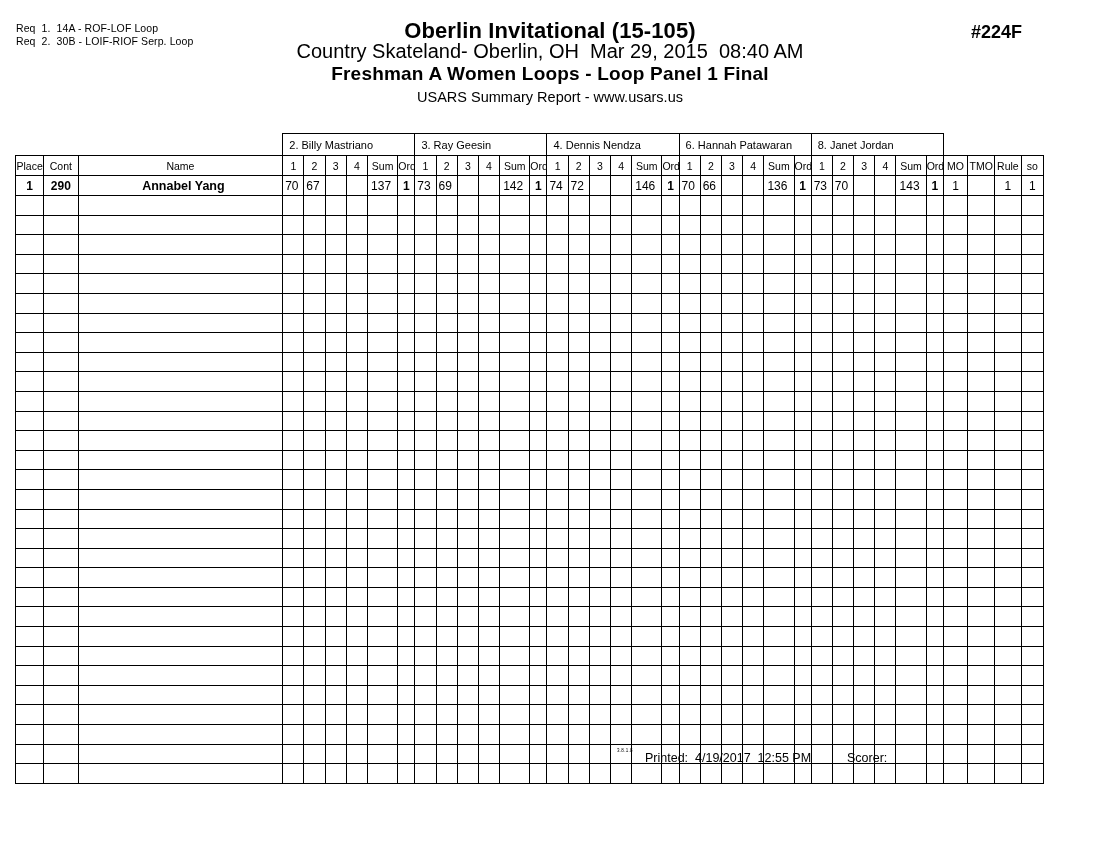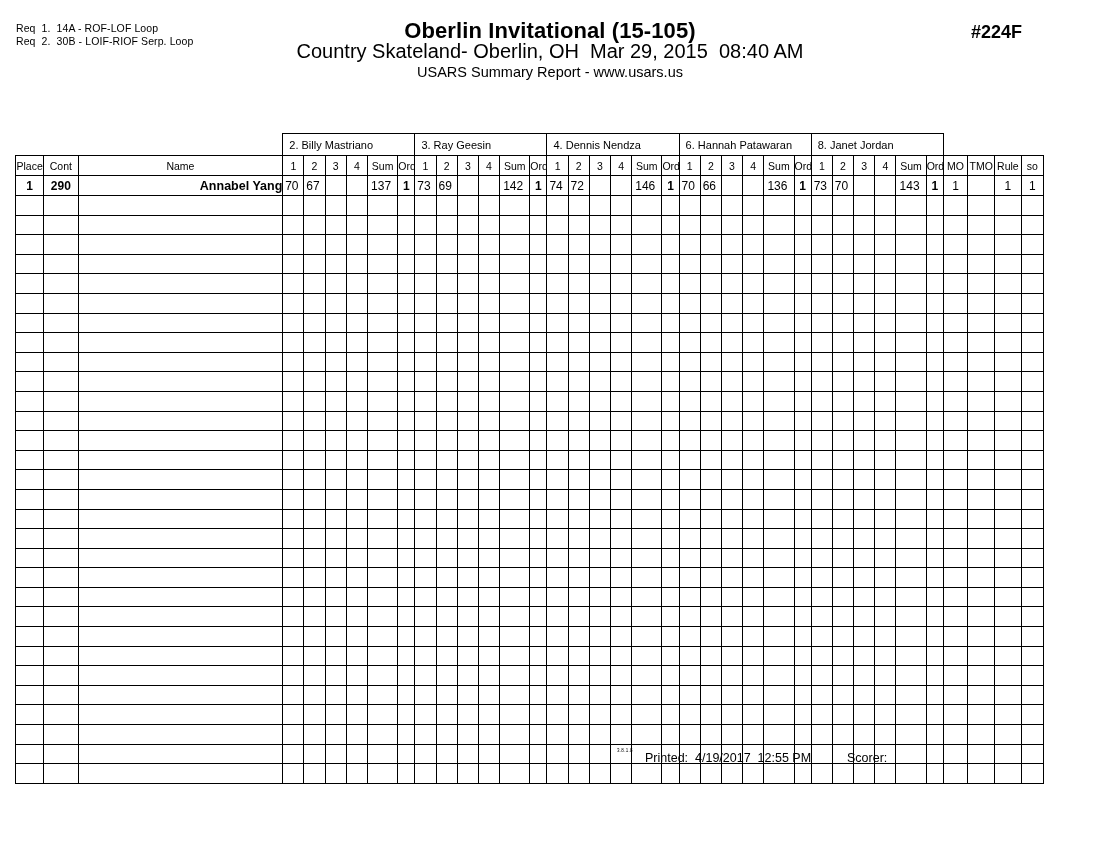--- a/index.html
+++ b/index.html
@@ -129,21 +129,21 @@
     border-right: 4px solid #000;
   }
 
   
   tr.data-row td {
     height: 19px;
     font-size: 12px;
     font-weight: bold;
   }
   tr.data-row td.c-name {
-    text-align: right;
+    text-align: center;
     padding-left: 6px;
     font-size: 12.5px;
   }
   tr.data-row td.num {
     padding-right: 3px;
   }
   tr.data-row td.plain {
     font-weight: normal;
   }
 
@@ -179,20 +179,21 @@
 <div id="header-block">
 
   <div id="req-list">
     <div class="req-line">Req  1.  14A - ROF-LOF Loop</div>
     <div class="req-line">Req  2.  30B - LOIF-RIOF Serp. Loop</div>
   </div>
 
   <div id="title-stack">
     <div id="event-title">Oberlin Invitational (15-105)</div>
     <div id="venue-line">Country Skateland- Oberlin, OH  Mar 29, 2015  08:40 AM</div>
+    <div id="division-title">Freshman A Women Loops - Loop Panel 1 Final</div>
     <div id="report-subtitle">USARS Summary Report - www.usars.us</div>
   </div>
 
   <div id="sheet-number">#224F</div>
 </div>
 
 <div id="score-sheet">
   <table class="grid">
     <colgroup id="cols">
         <col style="width: 28px;">

